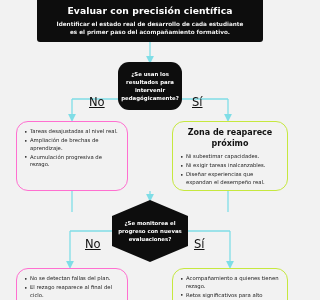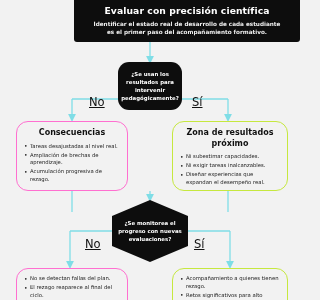--- a/index.html
+++ b/index.html
@@ -23,21 +23,20 @@
   
   .root-node {
     position: absolute;
     left: 37px; top: 0px;
     width: 226px; height: 42px;
     background: #0d0d0d;
     border-radius: 0 0 3px 3px;
     padding: 5px 10px 16px 10px;
     text-align: center;
     z-index: 3;
-    margin-left: 37px;
   }
   .root-title {
     color: #ffffff;
     font-size: 9.2px;
     font-weight: 700;
     letter-spacing: .1px;
     line-height: 12px;
     margin-bottom: 3px;
   }
   .root-sub {
@@ -167,30 +166,29 @@
     <div class="root-sub">Identificar el estado real de desarrollo de cada estudiante es el primer paso del acompañamiento formativo.</div>
   </div>
 
   <div class="decision" id="decision-1">
     <div class="decision-text">¿Se usan los resultados para intervenir pedagógicamente?</div>
   </div>
   <div class="branch-label" id="label-no-1">No</div>
   <div class="branch-label" id="label-si-1">Sí</div>
 
   <div class="card" id="card-consecuencias">
-    <div class="card-title">Consecuencias</div>
     <ul>
       <li>Tareas desajustadas al nivel real.</li>
       <li>Ampliación de brechas de aprendizaje.</li>
       <li>Acumulación progresiva de rezago.</li>
     </ul>
   </div>
 
   <div class="card" id="card-zdp">
-    <div class="card-title">Zona de resultados próximo</div>
+    <div class="card-title">Zona de reaparece próximo</div>
     <ul>
       <li>Ni subestimar capacidades.</li>
       <li>Ni exigir tareas inalcanzables.</li>
       <li>Diseñar experiencias que expandan el desempeño real.</li>
     </ul>
   </div>
 
   <div class="decision" id="decision-2">
     <div class="decision-text">¿Se monitorea el progreso con nuevas evaluaciones?</div>
   </div>

